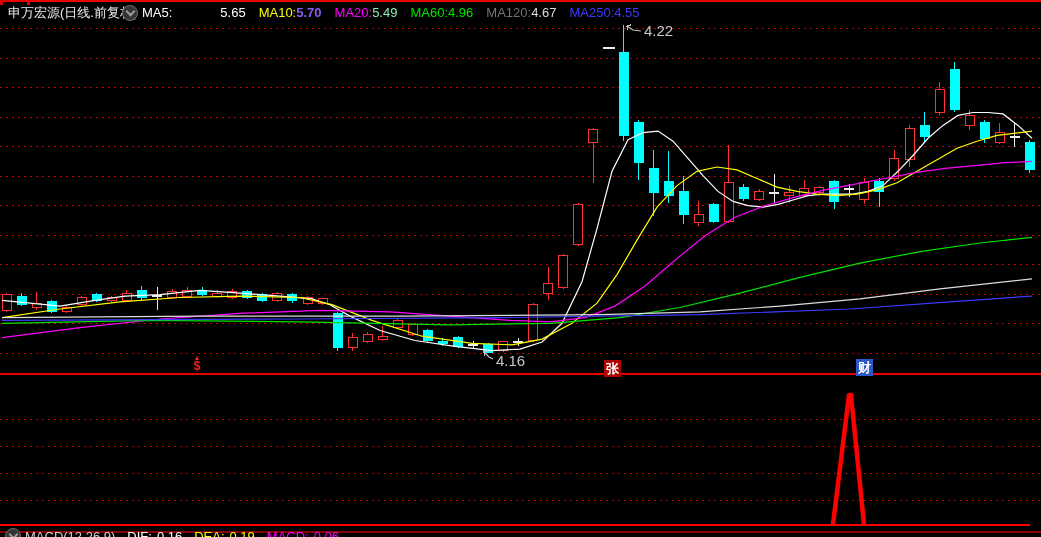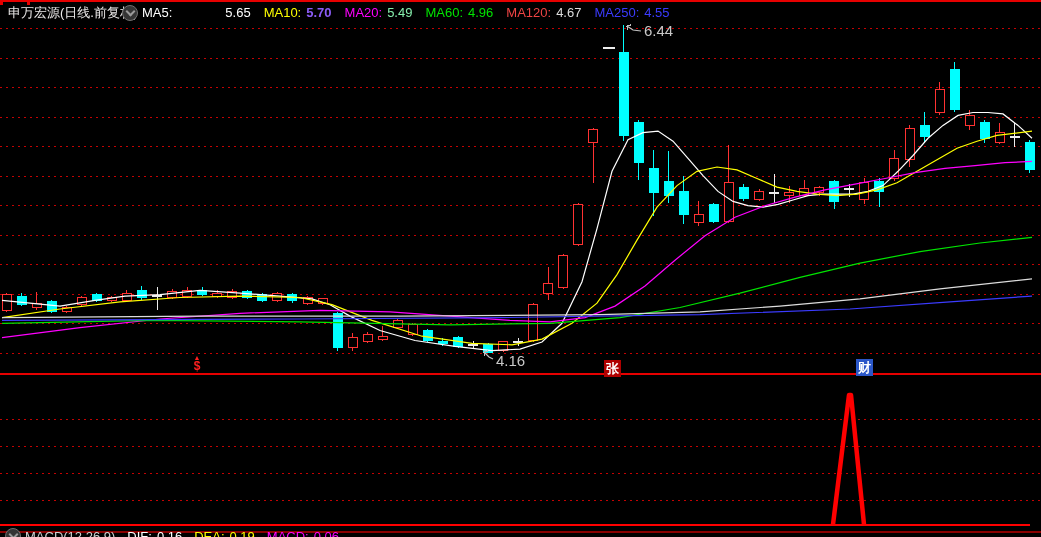--- a/index.html
+++ b/index.html
@@ -11,21 +11,21 @@
   .top-tick{position:absolute;top:0;width:3px;height:5px;background:#e60000;}
   .t1{left:0;} .t2{left:27px;}
   .header{position:absolute;left:0;top:3px;height:17px;display:flex;align-items:center;}
   .title{position:absolute;left:8px;top:1px;font-size:13px;color:#eceaea;white-space:nowrap;}
   .cicon{position:absolute;width:14px;height:14px;border-radius:50%;background:#343434;
          border:1px solid #6e6e6e;display:flex;align-items:center;justify-content:center;}
   .cicon .chev{width:5px;height:5px;border-left:2px solid #9a9a9a;border-bottom:2px solid #9a9a9a;
          transform:rotate(-45deg);margin-top:-3px;}
   .hdr-icon{left:122px;top:2px;}
   .legend{position:absolute;left:142px;top:2px;display:flex;gap:13px;white-space:nowrap;}
-  .ma{font-size:13px;display:flex;gap:5px;}
+  .ma{font-size:13px;display:flex;}
   .subheader{position:absolute;left:0;top:376px;height:16px;width:100%;}
   .sub-icon{left:5px;top:0;}
   .sub-title{position:absolute;left:25px;top:0;font-size:13px;color:#cfcfcf;white-space:nowrap;}
   .sub-xg{position:absolute;left:84px;top:0;font-size:13px;display:flex;gap:5px;white-space:nowrap;}
   .macdbar{position:absolute;left:0;top:527px;height:14px;width:100%;}
   .macd-icon{left:5px;top:1px;}
   .macd-items{position:absolute;left:25px;top:2px;display:flex;gap:12px;font-size:13px;white-space:nowrap;}
   .macd-items .pair{display:flex;gap:5px;}
   .annot{position:absolute;font-size:15px;color:#c8c8c8;white-space:nowrap;}
   #high-label{left:644px;top:22px;}
@@ -236,21 +236,21 @@
         </span>
       <span class="ma">
           <span style="color: rgb(255, 0, 255);">MA20:</span>
           <span style="color: #86efac;">5.49</span>
         </span>
       <span class="ma">
           <span style="color: rgb(0, 228, 0);">MA60:</span>
           <span style="color: rgb(0, 228, 0);">4.96</span>
         </span>
       <span class="ma">
-          <span style="color: #ef4444;">MA120:</span>
+          <span style="color: #737373;">MA120:</span>
           <span style="color: rgb(220, 220, 220);">4.67</span>
         </span>
       <span class="ma">
           <span style="color: rgb(59, 59, 255);">MA250:</span>
           <span style="color: rgb(59, 59, 255); text-align: right;">4.55</span>
         </span>
     </div>
   </div>
 
 
@@ -268,21 +268,21 @@
           <span style="color: rgb(255, 255, 0);">DEA:</span>
           <span style="color: rgb(255, 255, 0);">0.19</span>
         </span>
       <span class="pair">
           <span style="color: rgb(255, 0, 255);">MACD:</span>
           <span style="color: rgb(255, 0, 255);">0.06</span>
         </span>
     </div>
   </div>
 
-  <div class="annot" id="high-label">6.44</div>
+  <div class="annot" id="high-label">4.22</div>
   <div class="annot" id="low-label">4.16</div>
 
   <div class="dollar-marker">
     <span class="arr">▲</span>
     <span class="dol">$</span>
   </div>
   <div class="stamp" id="stamp-zhang" style="background: rgb(176, 0, 0);">张</div>
   <div class="stamp" id="stamp-cai" style="background: rgb(43, 87, 200);">财</div>
 
 </div>

